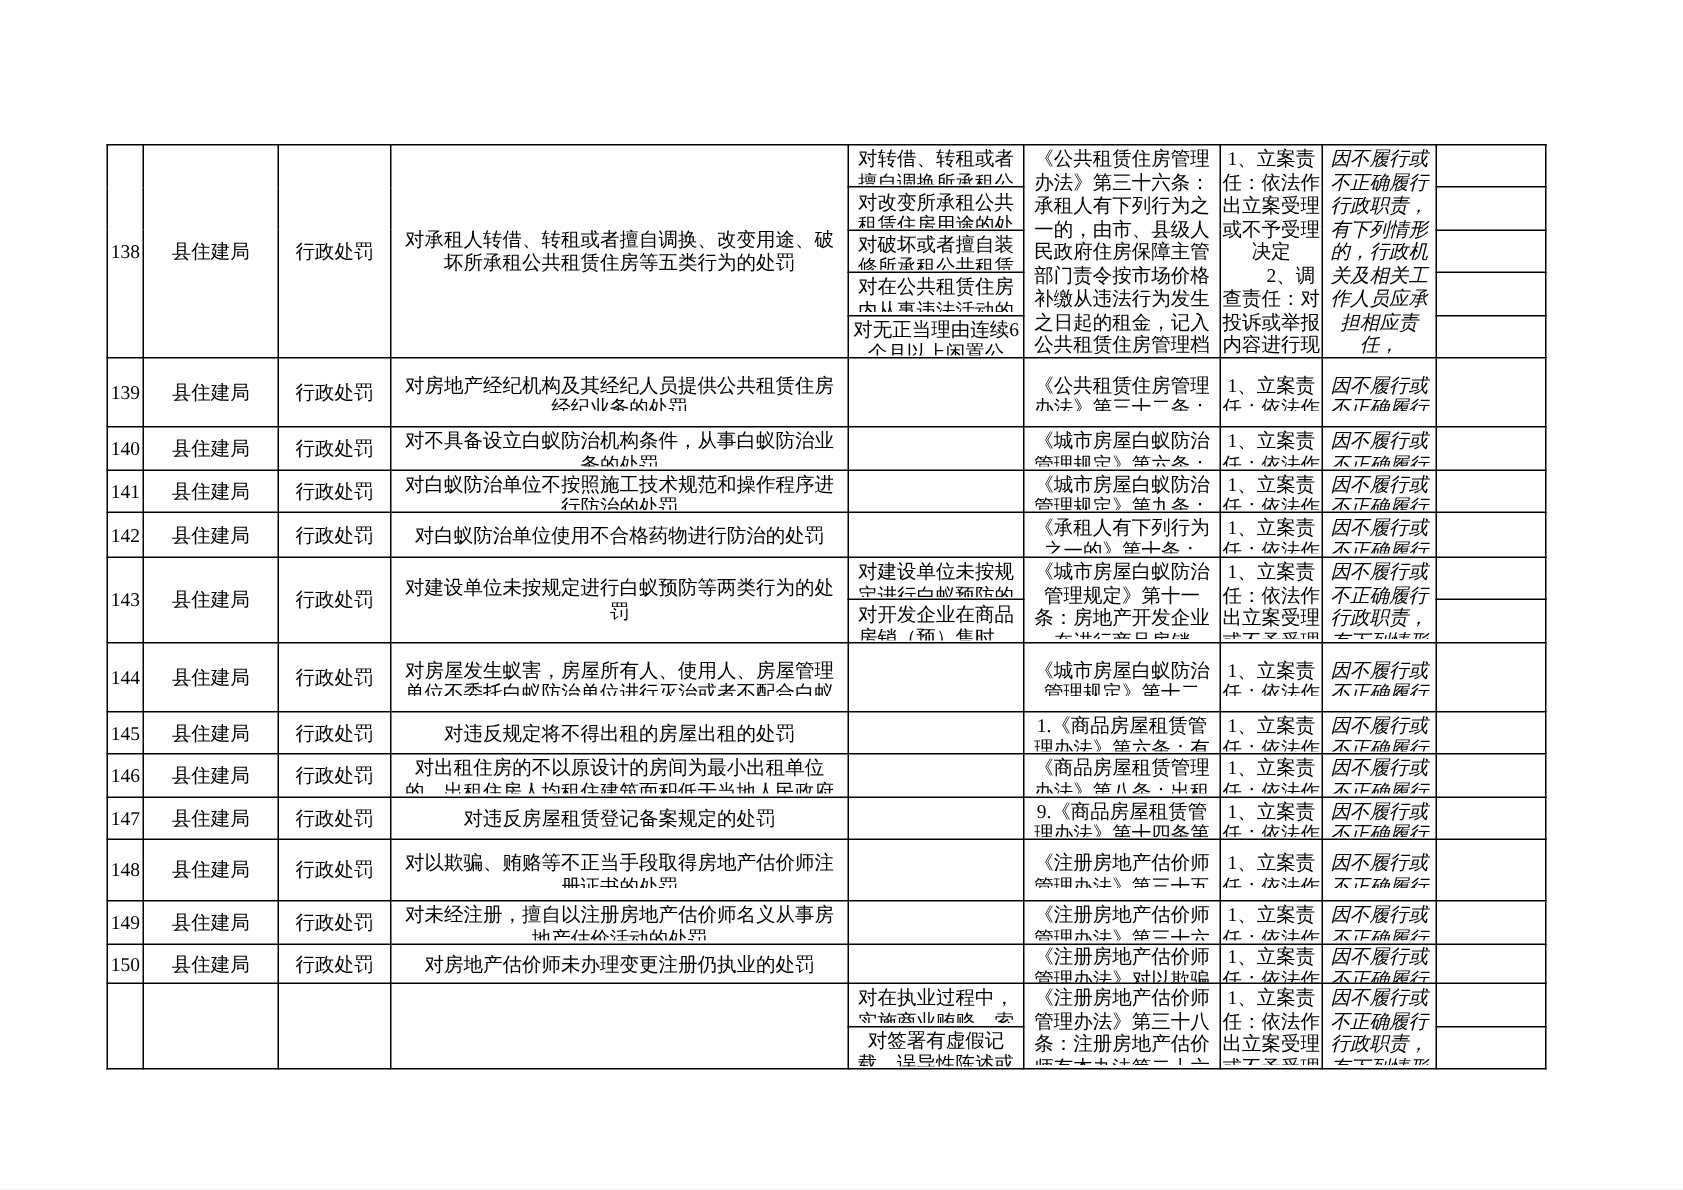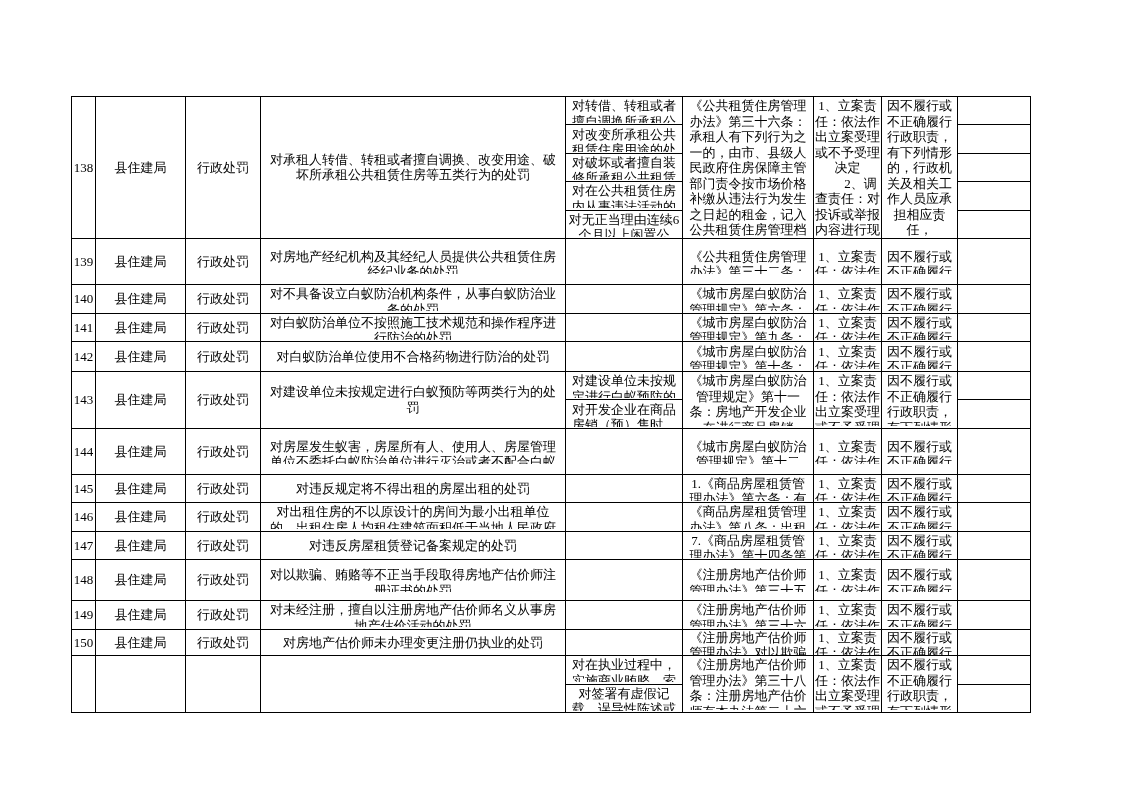--- a/index.html
+++ b/index.html
@@ -32,21 +32,21 @@
     align-items:center;
     justify-content:center;
     justify-content:safe center;
     text-align:center;
     font-size:13px;
     line-height:15.5px;
     white-space:pre-wrap;
     padding:0 3px;
   }
   .c-duty .cb{padding:0 1px;}
-  .c-liab .cb{padding:0 2px;}
+  .c-liab .cb{padding:0 2px;font-style:italic;}
   .c-sub .cb{padding:0 2px;}
   .cbr1{height:25px;}
   .cbr2{height:53px;}
   .cbr5{height:138px;}
 </style>
 </head>
 <body>
 
 <div class="page">
   <table class="grid">
@@ -226,21 +226,21 @@
       <td class="c-type">
             <div class="cb cbr1">行政处罚</div>
           </td>
       <td class="c-matter">
             <div class="cb cbr1">对白蚁防治单位使用不合格药物进行防治的处罚</div>
           </td>
       <td class="c-sub">
             <div class="cb cbr1"></div>
           </td>
       <td class="c-legal">
-            <div class="cb cbr1">《城市房屋白蚁防治管理规定》第十条：</div>
+            <div class="cb cbr1">《承租人有下列行为之一的》第十条：</div>
           </td>
       <td class="c-duty">
             <div class="cb cbr1">1、立案责任：依法作</div>
           </td>
       <td class="c-liab">
             <div class="cb cbr1">因不履行或不正确履行</div>
           </td>
       <td class="c-fill">
             <div class="cb cbr1"></div>
           </td>
@@ -384,21 +384,21 @@
       <td class="c-type">
             <div class="cb cbr1">行政处罚</div>
           </td>
       <td class="c-matter">
             <div class="cb cbr1">对违反房屋租赁登记备案规定的处罚</div>
           </td>
       <td class="c-sub">
             <div class="cb cbr1"></div>
           </td>
       <td class="c-legal">
-            <div class="cb cbr1">7.《商品房屋租赁管理办法》第十四条第</div>
+            <div class="cb cbr1">9.《商品房屋租赁管理办法》第十四条第</div>
           </td>
       <td class="c-duty">
             <div class="cb cbr1">1、立案责任：依法作</div>
           </td>
       <td class="c-liab">
             <div class="cb cbr1">因不履行或不正确履行</div>
           </td>
       <td class="c-fill">
             <div class="cb cbr1"></div>
           </td>

